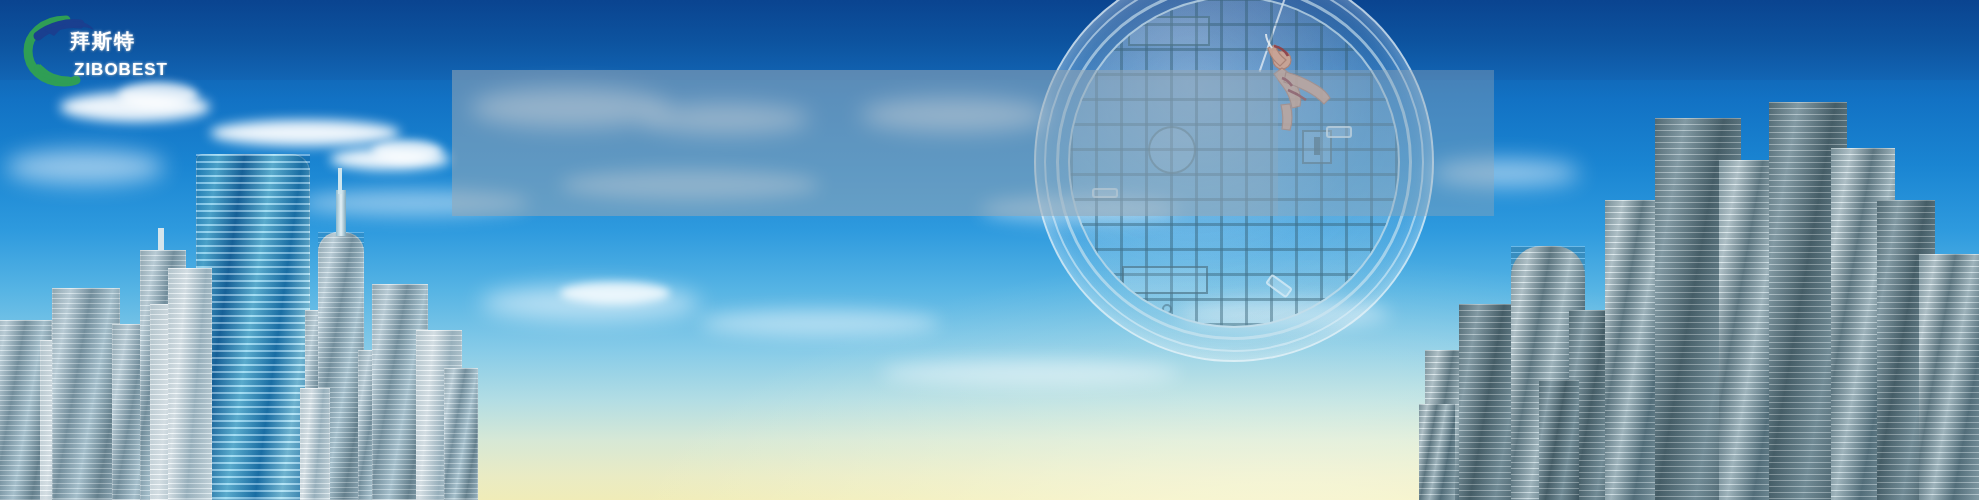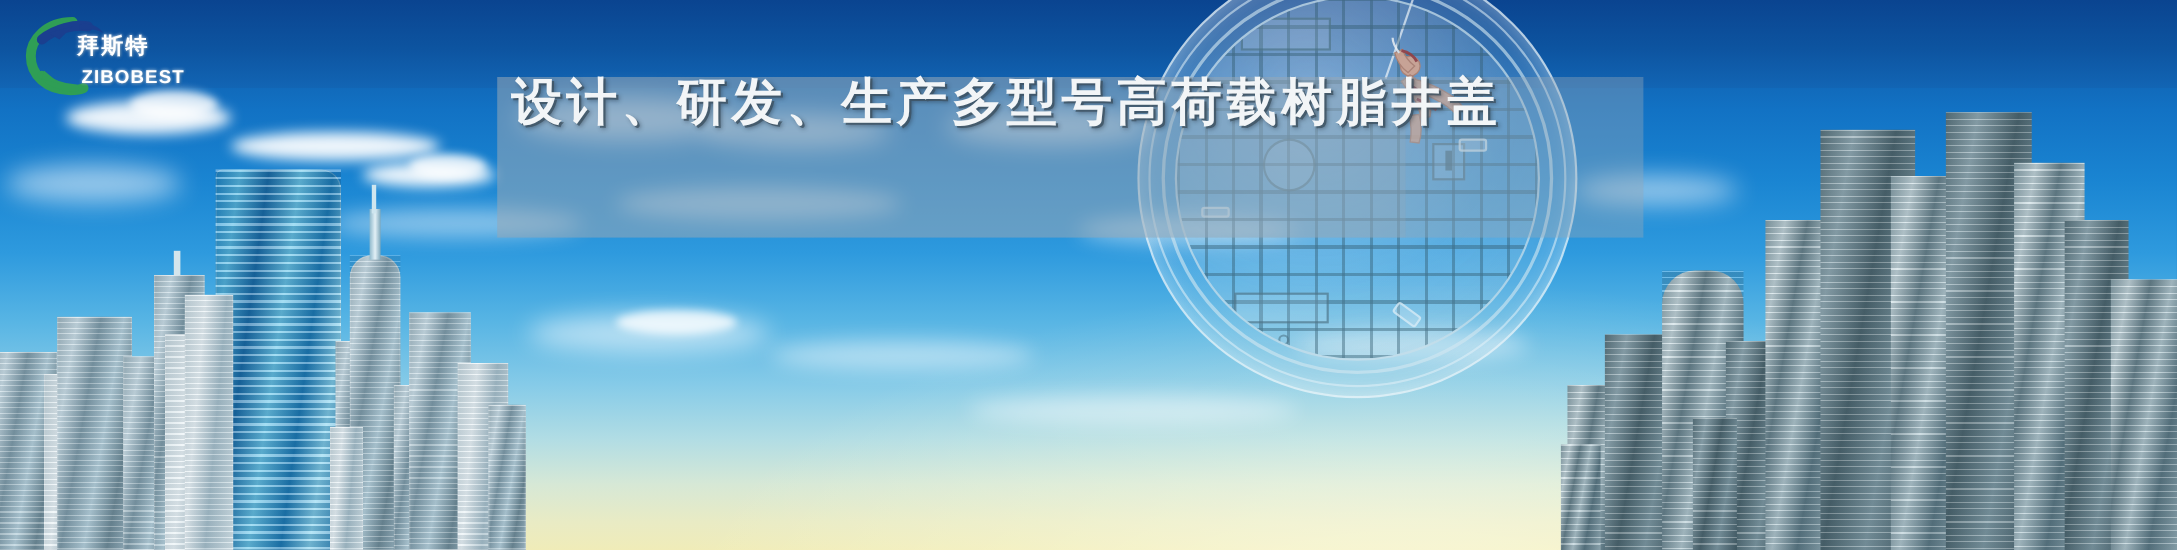--- a/index.html
+++ b/index.html
@@ -303,21 +303,20 @@
         <path d="M36 56 q10 4 18 10"></path>
         <path d="M30 44 q6 2 10 8"></path>
       </g>
       <path d="M20 14 q-6 -8 -6 -14" stroke="#e8eef2" stroke-width="2" fill="none"></path>
     </svg>
   </div>
 
   <div class="band"></div>
   <div class="band-r"></div>
 
-  <div class="headline-1">设计、研发、生产多型号高荷载树脂井盖</div>
 
 
   <div class="logo">
     <svg width="160" height="86" viewBox="0 0 160 86">
       <path d="M52 14 C28 14 14 30 14 45 C14 62 28 76 50 76 C56 76 60 75 62 74" fill="none" stroke="#2f9e55" stroke-width="9" stroke-linecap="round"></path>
       <path d="M24 30 C36 20 54 16 66 18" fill="none" stroke="#1a3f8f" stroke-width="9" stroke-linecap="round"></path>
       <path d="M24 62 C32 70 44 74 54 74" fill="none" stroke="#2f9e55" stroke-width="7" stroke-linecap="round"></path>
       <path d="M30 24 L52 18 L40 30 Z" fill="#1a3f8f"></path>
       <path d="M26 58 L40 70 L24 66 Z" fill="#2f9e55"></path>
       <path d="M58 16 C68 14 76 18 80 24 C72 20 62 20 58 22 Z" fill="#1a3f8f"></path>

